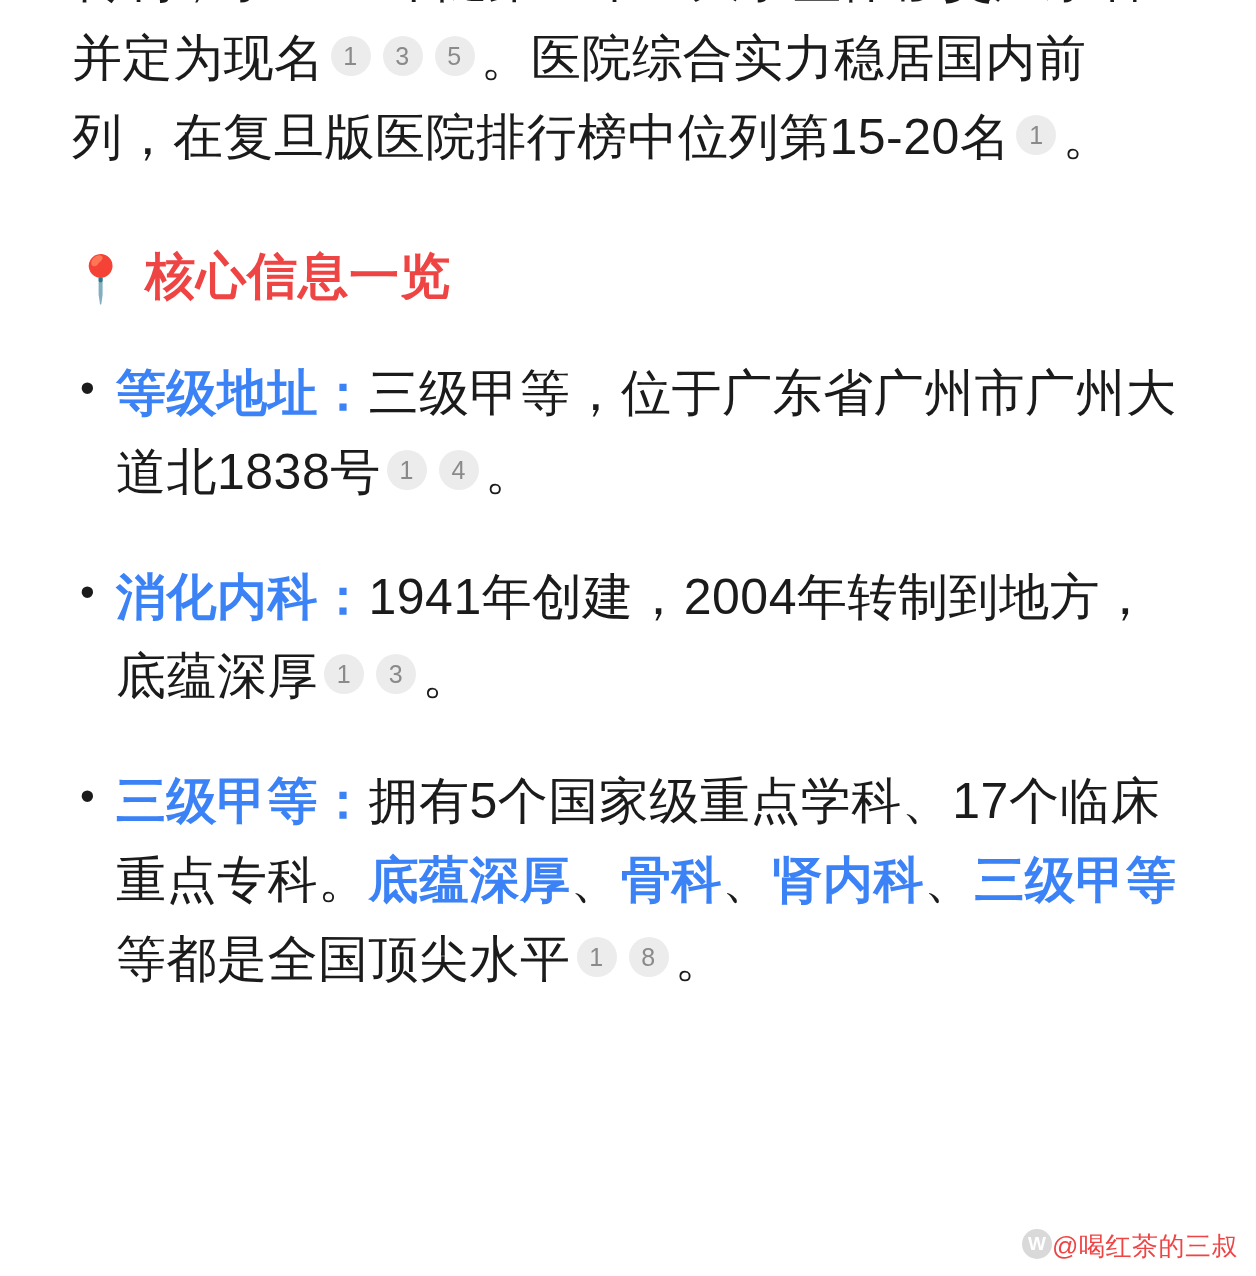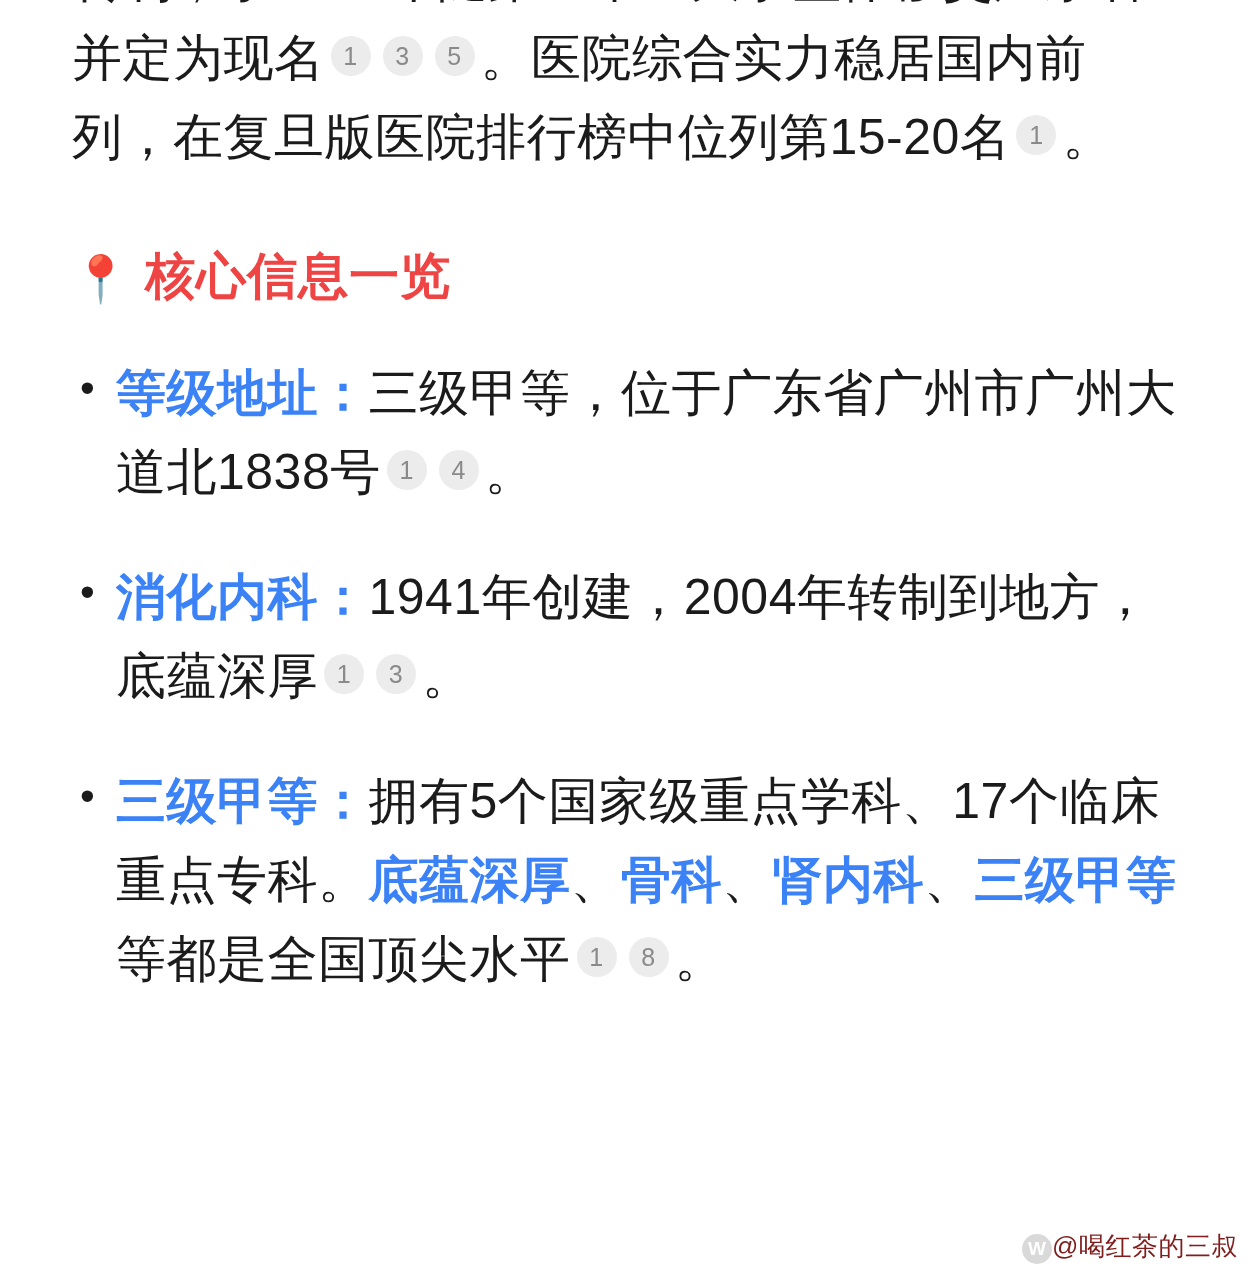--- a/index.html
+++ b/index.html
@@ -95,22 +95,22 @@
   }
   .b {
     font-weight: bold;
     color: #3b82f6;
   }
   .watermark {
     position: absolute;
     right: 18px;
     bottom: 12px;
     display: flex;
-    align-items: flex-end;
-    color: #7f1d1d;
+    align-items: flex-start;
+    color: #ef4444;
     font-size: 26px;
     letter-spacing: 0.5px;
   }
   .weibo-icon {
     display: inline-block;
     width: 30px;
     height: 30px;
     border-radius: 50%;
     background: #d9d9d9;
     position: relative;

